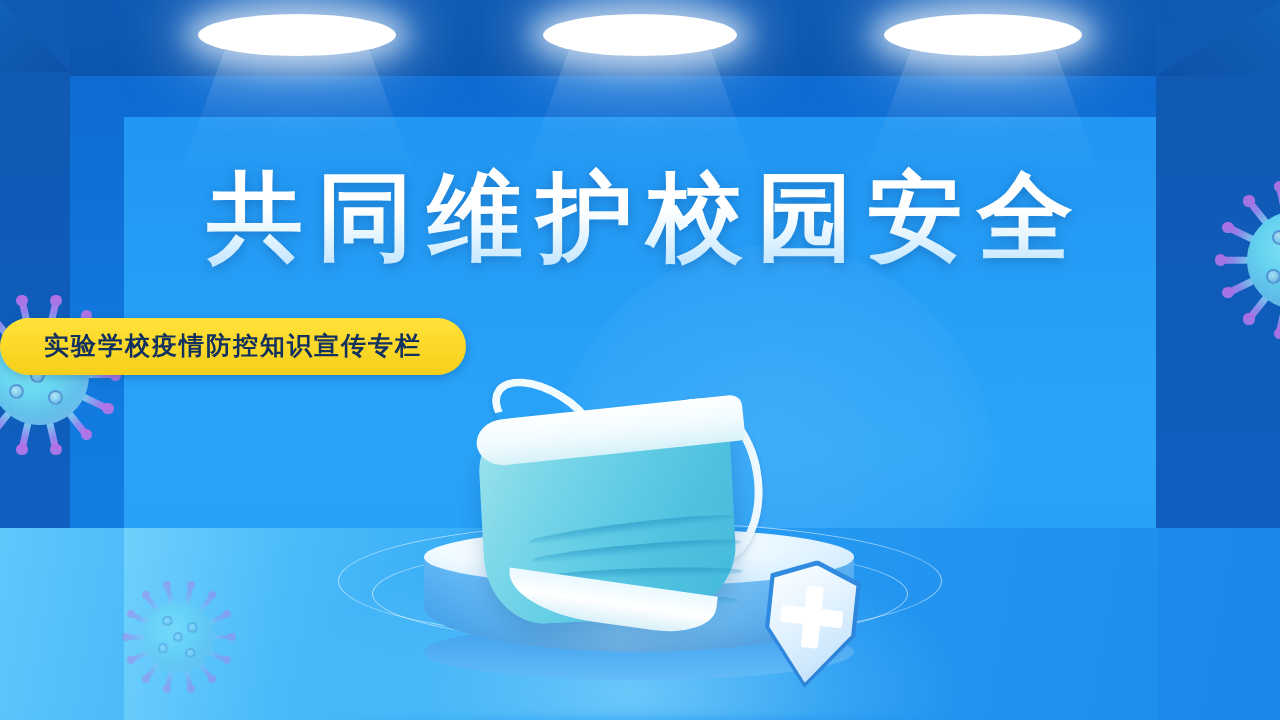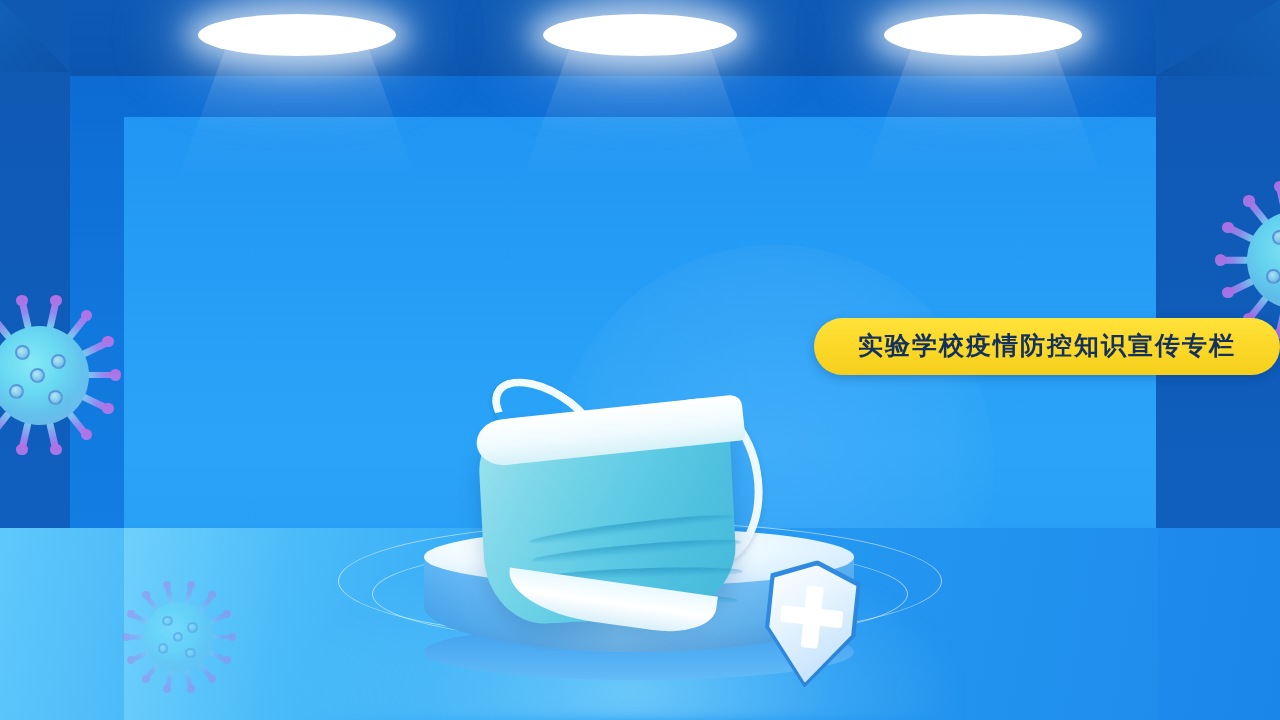--- a/index.html
+++ b/index.html
@@ -83,21 +83,21 @@
     font-family:"DejaVu Serif","Liberation Serif",serif;
     font-weight:700;font-size:96px;line-height:1.08;letter-spacing:14px;
     text-indent:14px;
     background:linear-gradient(180deg,#ffffff 0%,#ffffff 42%,#e7f6ff 66%,#bfe4ff 100%);
     -webkit-background-clip:text;background-clip:text;color:transparent;
     -webkit-text-fill-color:transparent;
     filter:drop-shadow(0 3px 6px rgba(5,50,110,.30));
   }
 
   
-  .pill-wrap{position:absolute;left:0;top:318px;width:1280px;text-align:right;text-decoration:underline;}
+  .pill-wrap{position:absolute;left:0;top:318px;width:1280px;text-align:left;text-decoration:underline;}
   .pill{
     display:inline-block;padding:11px 44px 13px;border-radius:34px;
     background:linear-gradient(180deg,#ffe23a 0%,#fcd92a 45%,#f5cf1b 100%);
     color:#12315f;font-weight:700;font-size:25px;letter-spacing:2px;
     font-family:"DejaVu Serif","Liberation Serif",serif;
     box-shadow:0 3px 10px rgba(6,44,100,.25);
   }
 
   
   .podium{position:absolute;left:424px;top:528px;width:430px;height:160px;}
@@ -336,18 +336,21 @@
         <div class="spike" style="width: 29.6px; height: 6.66px; margin-top: -3.33px; transform: rotate(231.429deg) translateX(46.84px);"></div>
         <div class="knob" style="width: 11.1px; height: 11.1px; left: 21.4139px; top: 9.46863px;"></div>
         <div class="spike" style="width: 29.6px; height: 6.66px; margin-top: -3.33px; transform: rotate(257.143deg) translateX(46.84px);"></div>
         <div class="knob" style="width: 11.1px; height: 11.1px; left: 51.663px; top: -5.09856px;"></div>
         <div class="core" style="left: 25.16px; top: 25.16px; width: 97.68px; height: 97.68px;"></div>
         <div class="dimple" style="width: 14.8px; height: 14.8px; left: 50.32px; top: 44.4px;"></div>
         <div class="dimple" style="width: 14.8px; height: 14.8px; left: 44.4px; top: 82.88px;"></div>
       </div>
     </div>
 
+  <div class="title-wrap">
+    <div class="title">共同维护校园安全</div>
+  </div>
 
   <div class="pill-wrap">
     <div class="pill">实验学校疫情防控知识宣传专栏</div>
   </div>
 
 </div>
 
 </body></html>

